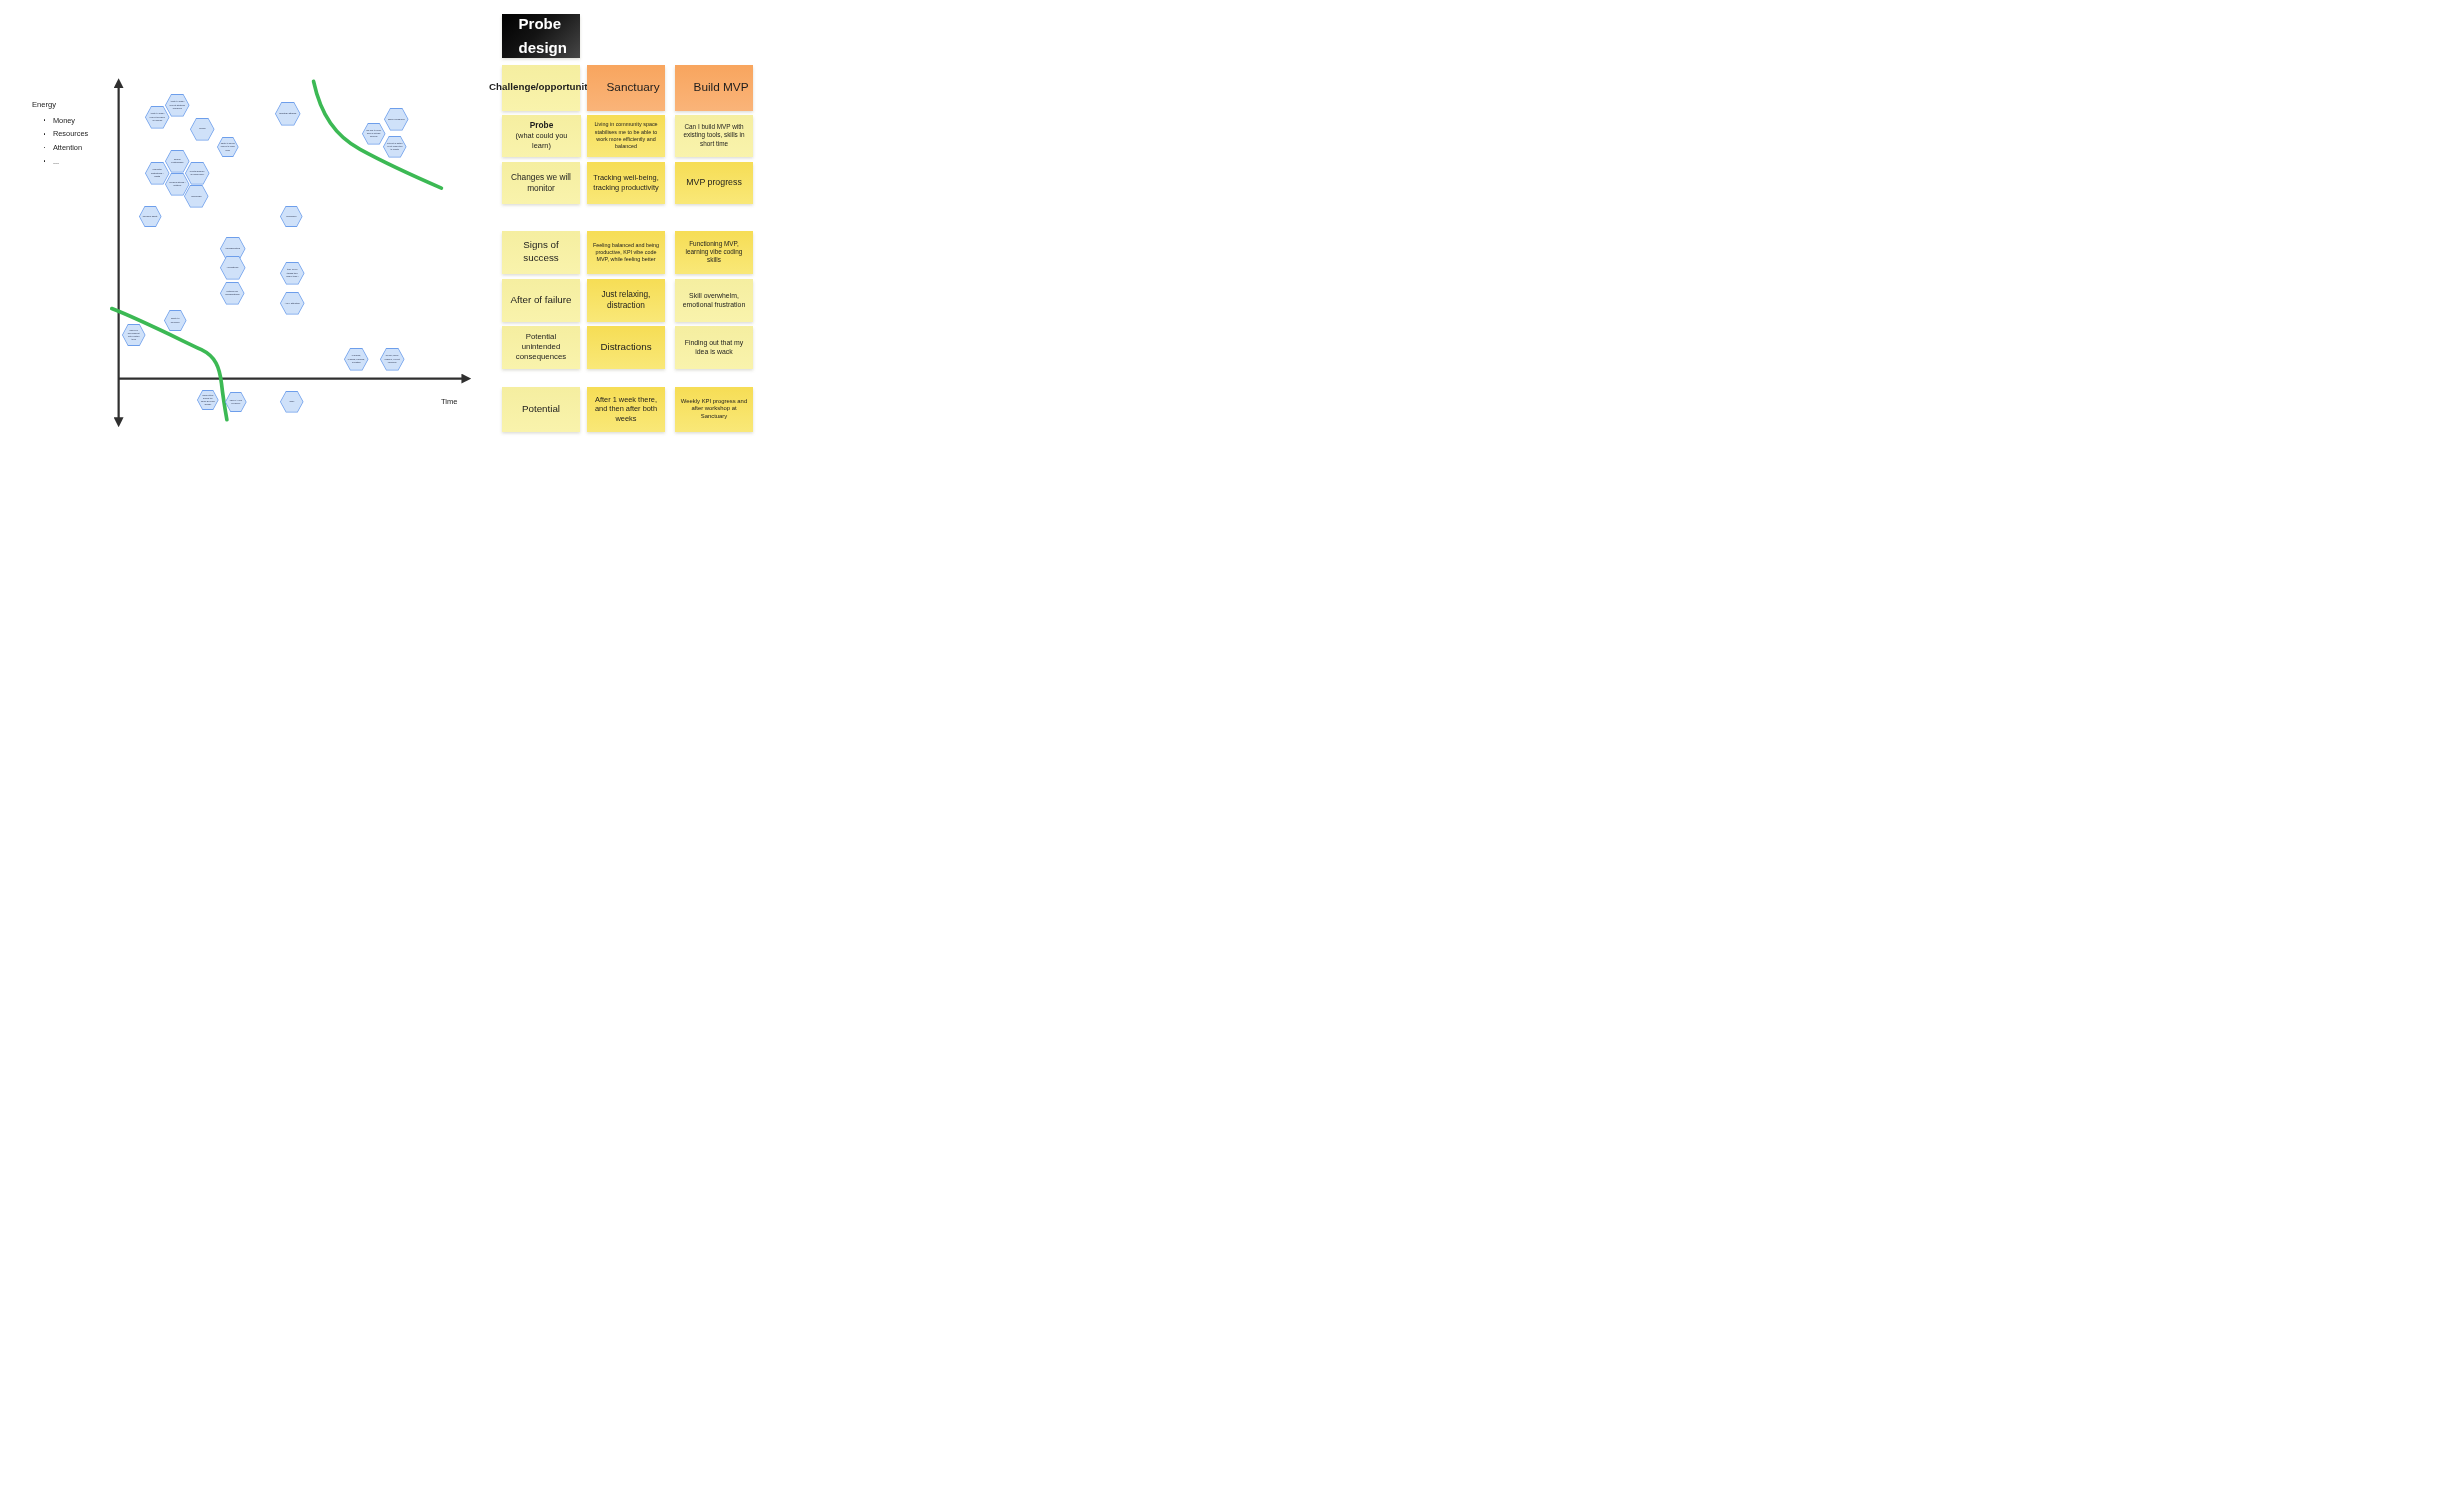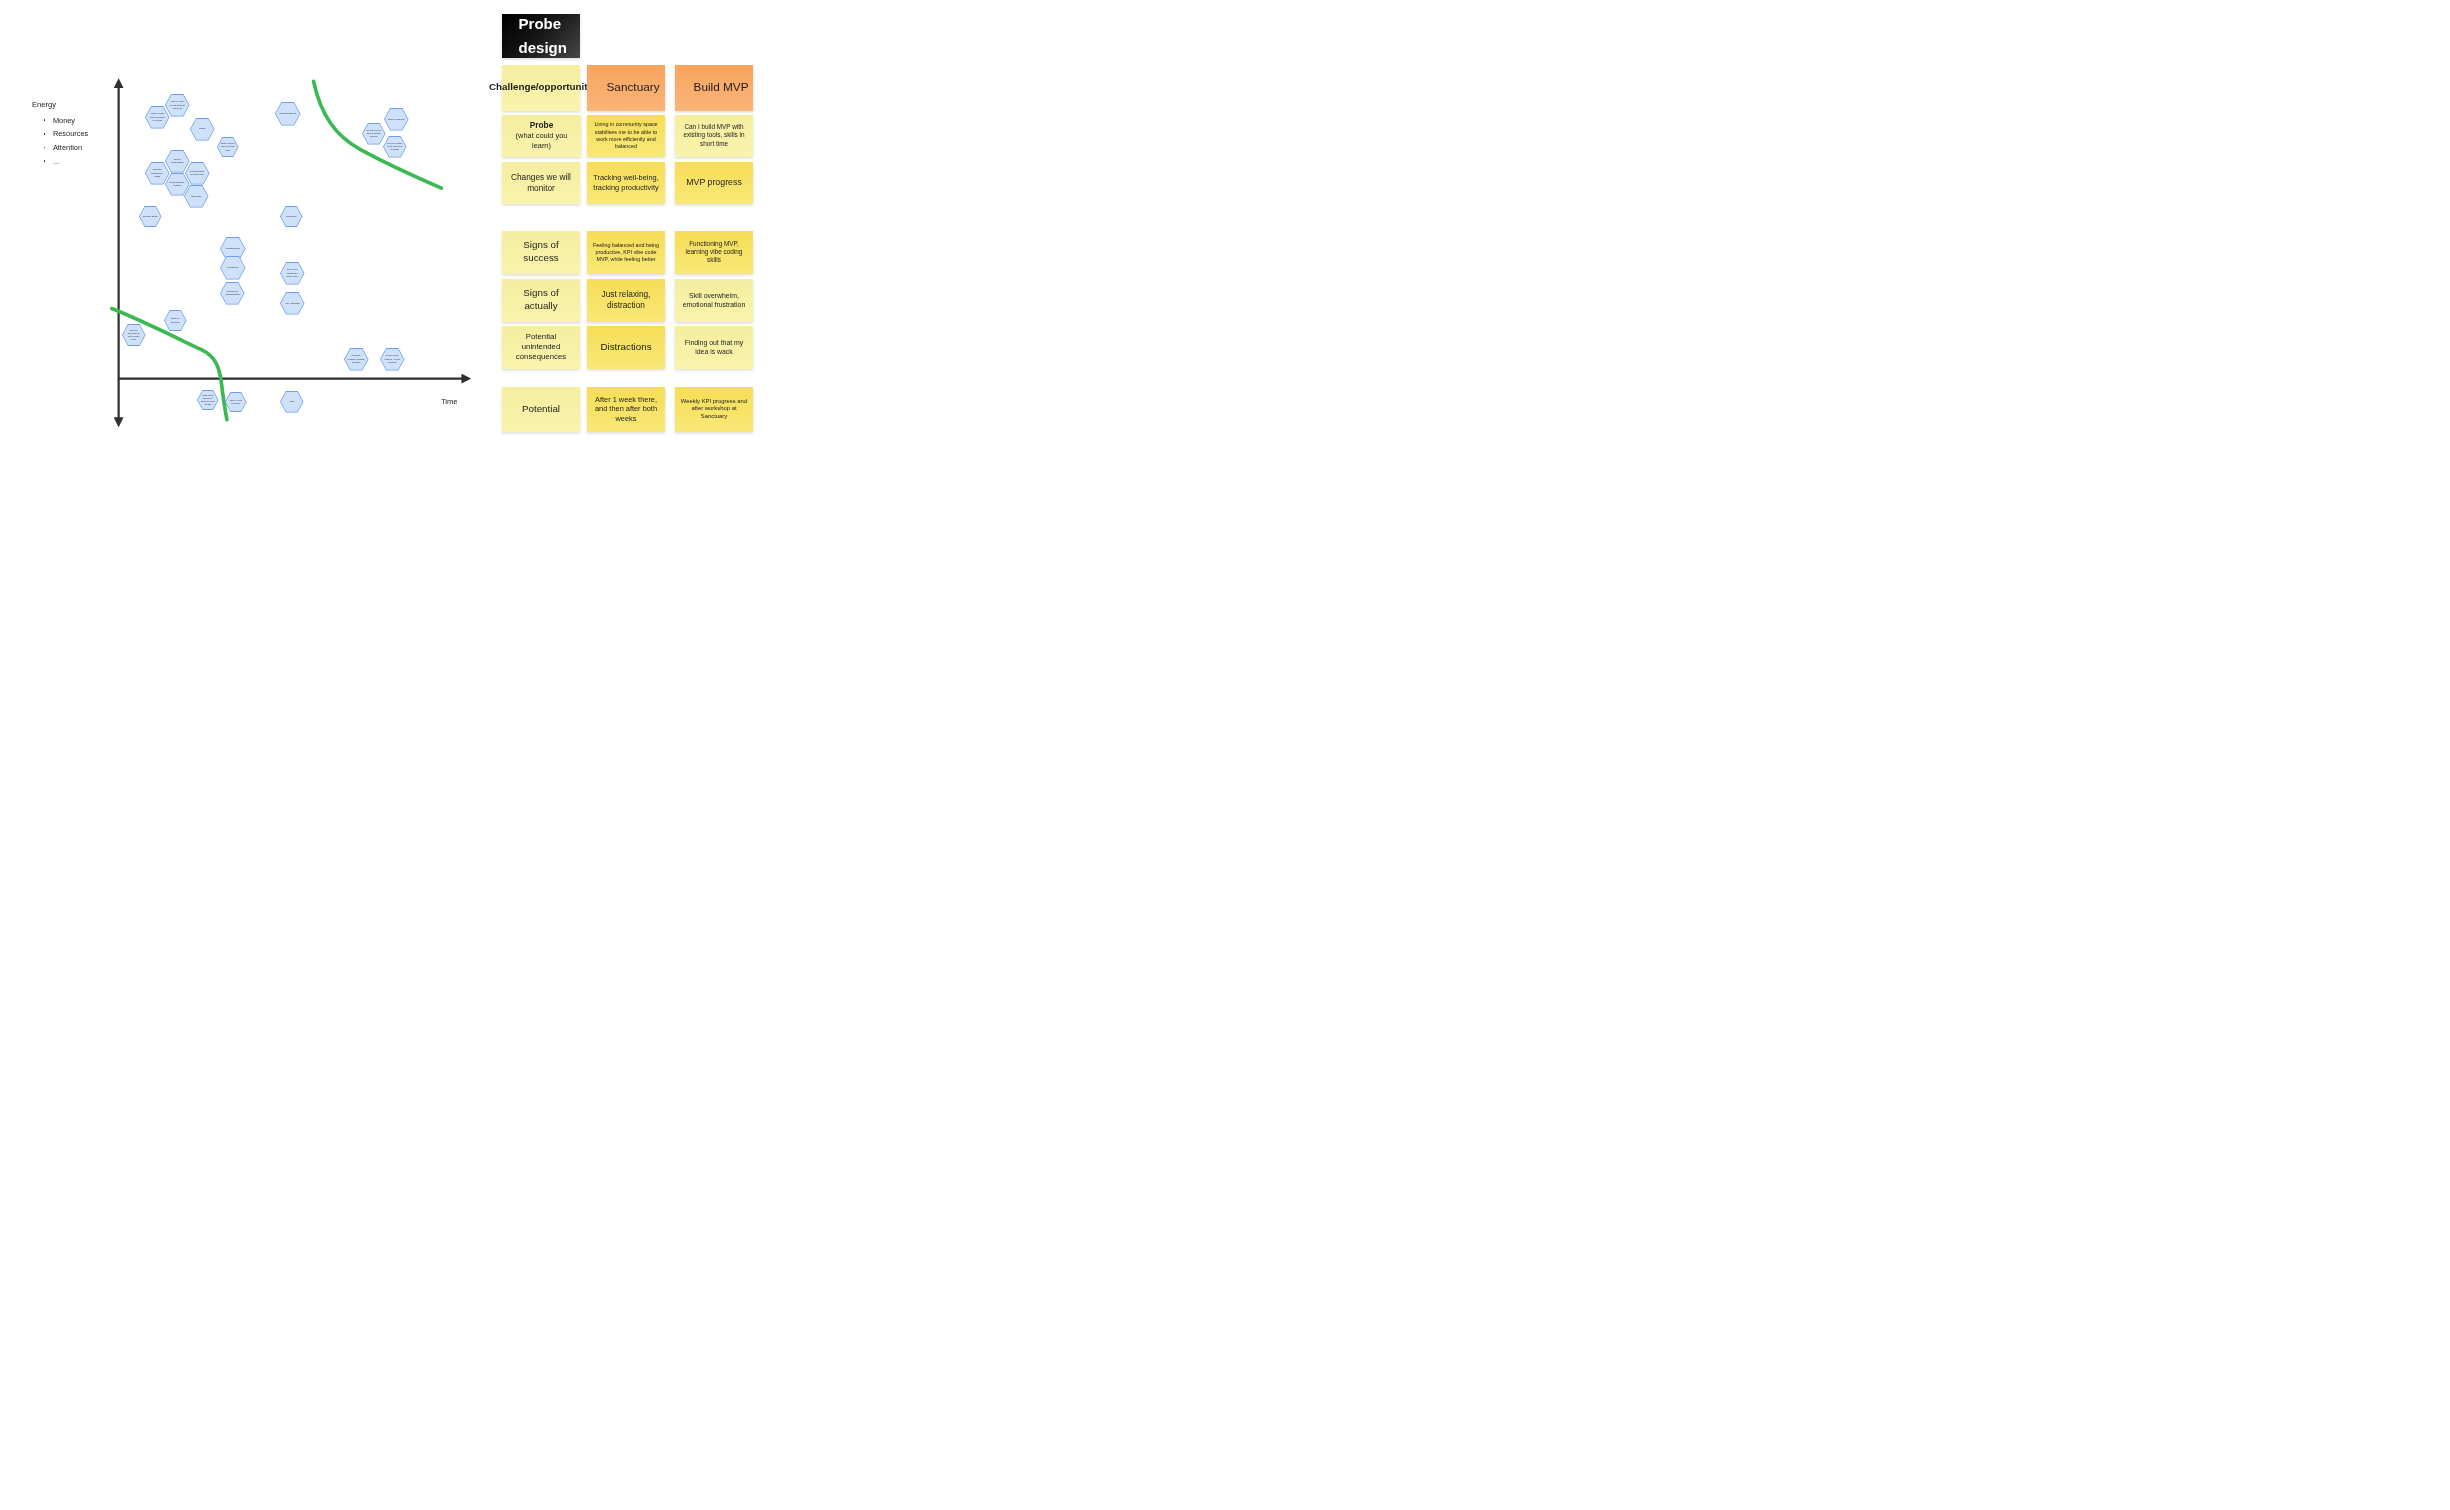--- a/index.html
+++ b/index.html
@@ -190,21 +190,21 @@
   <div class="sticky tone-pale" style="left:173px;top:101px;width:78px;height:42px;font-size:6.4px">Can I build MVP with existing tools, skills in short time</div>
 
   <div class="sticky tone-pale" style="left:0;top:148px;width:78px;height:42px;font-size:8.3px">Changes we will monitor</div>
   <div class="sticky tone-sat" style="left:85px;top:148px;width:78px;height:42px;font-size:7.4px">Tracking well-being, tracking productivity</div>
   <div class="sticky tone-sat" style="left:173px;top:148px;width:78px;height:42px;font-size:8.8px">MVP progress</div>
 
   <div class="sticky tone-pale" style="left:0;top:217px;width:78px;height:43px;font-size:9.8px">Signs of success</div>
   <div class="sticky tone-sat" style="left:85px;top:217px;width:78px;height:43px;font-size:5.4px">Feeling balanced and being productive, KPI vibe code MVP, while feeling better</div>
   <div class="sticky tone-sat" style="left:173px;top:217px;width:78px;height:43px;font-size:6.4px">Functioning MVP, learning vibe coding skills</div>
 
-  <div class="sticky tone-pale" style="left:0;top:265px;width:78px;height:43px;font-size:9.8px">Signs of actually</div>
+  <div class="sticky tone-pale" style="left:0;top:265px;width:78px;height:43px;font-size:9.8px">After of failure</div>
   <div class="sticky tone-sat" style="left:85px;top:265px;width:78px;height:43px;font-size:8.3px">Just relaxing, distraction</div>
   <div class="sticky tone-pale" style="left:173px;top:265px;width:78px;height:43px;font-size:6.9px">Skill overwhelm, emotional frustration</div>
 
   <div class="sticky tone-pale" style="left:0;top:312px;width:78px;height:43px;font-size:7.8px">Potential unintended consequences</div>
   <div class="sticky tone-sat" style="left:85px;top:312px;width:78px;height:43px;font-size:9.8px">Distractions</div>
   <div class="sticky tone-pale" style="left:173px;top:312px;width:78px;height:43px;font-size:6.9px">Finding out that my idea is wack</div>
 
   <div class="sticky tone-pale" style="left:0;top:373px;width:78px;height:45px;font-size:9.8px">Potential</div>
   <div class="sticky tone-sat" style="left:85px;top:373px;width:78px;height:45px;font-size:7.4px">After 1 week there, and then after both weeks</div>
   <div class="sticky tone-sat" style="left:173px;top:373px;width:78px;height:45px;font-size:5.9px">Weekly KPI progress and after workshop at Sanctuary</div>

